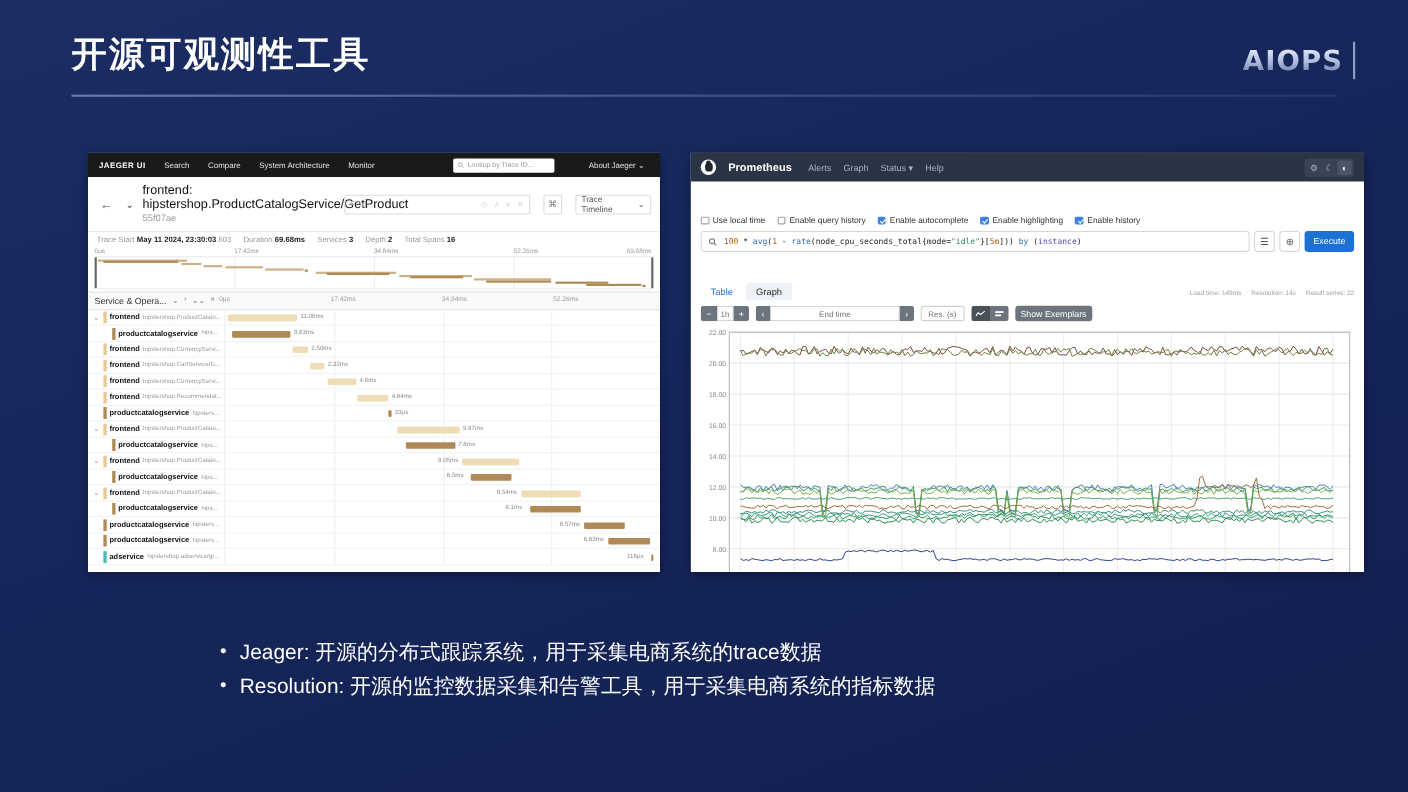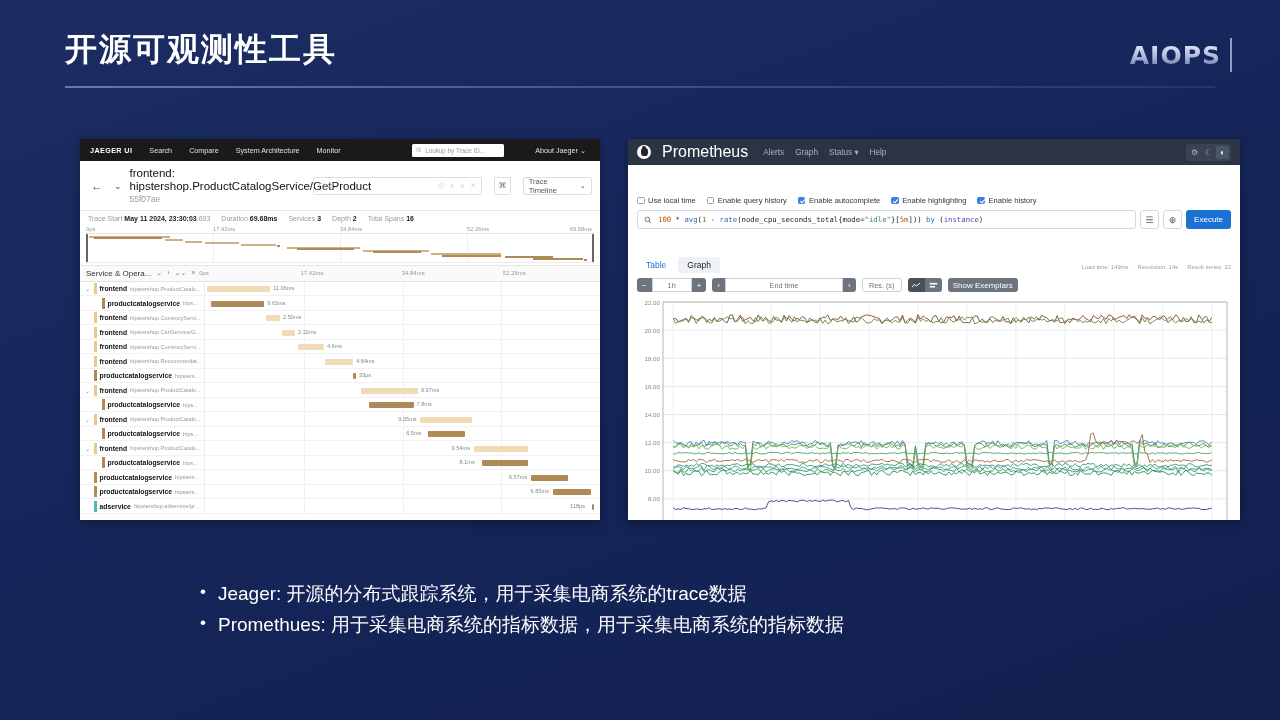--- a/index.html
+++ b/index.html
@@ -130,21 +130,21 @@
   .pm-nav {
     height: 26px; background: #2b3444; display: flex; align-items: center;
     padding: 0 9px; gap: 11px; color: #c9d0da; font-size: 8.2px;
   }
   .pm-logo {
     width: 14px; height: 14px; border-radius: 50%; background: #fff;
     display: flex; align-items: center; justify-content: center;
   }
   .pm-logo-inner { width: 7px; height: 8px; background: #21262f; border-radius: 40% 40% 45% 45%; position: relative; }
   .pm-logo-inner::before { content:""; position:absolute; top:-2.5px; left:1.5px; width:4px; height:3px; background:#21262f; border-radius:50% 50% 0 0; }
-  .pm-brand { color: #fff; font-size: 16px; font-weight: 400; margin-right: 4px; }
+  .pm-brand { color: #fff; font-size: 10px; font-weight: 700; margin-right: 4px; }
   .pm-nav-item { color: #aab3c0; }
   .pm-icons { margin-left: auto; display: flex; gap: 1px; background: #3a4354; border-radius: 3px; padding: 2px; }
   .pm-icon-btn {
     width: 13px; height: 13px; display:flex; align-items:center; justify-content:center;
     color: #aeb7c4; font-size: 8px; border-radius: 2px;
   }
   .pm-icon-btn.active { background: #4b5568; color: #fff; }
 
   .pm-opts { display: flex; align-items: center; gap: 11px; padding: 6px 9px 5px 9px; font-size: 7.6px; color: #333; }
   .pm-chk { display: flex; align-items: center; gap: 3.5px; margin-top: 25px; }
@@ -621,21 +621,21 @@
     <div class="pm-stats">
       <span>Load time: 149ms</span>
       <span>Resolution: 14s</span>
       <span>Result series: 22</span>
     </div>
   </div>
 
   <div class="pm-ctrls">
     <div class="pm-grp">
       <span class="pm-btn">−</span>
-      <span class="pm-inp" style="width:40px">1h</span>
+      <span class="pm-inp" style="width:15px">1h</span>
       <span class="pm-btn">+</span>
     </div>
     <div class="pm-grp">
       <span class="pm-btn">‹</span>
       <span class="pm-inp" style="width:118px">End time</span>
       <span class="pm-btn">›</span>
     </div>
     <span class="pm-inp" style="width:40px;border-radius:3px">Res. (s)</span>
     <div class="pm-toggle-grp">
       <span class="pm-toggle on">
@@ -714,15 +714,15 @@
   </div>
 </div>
 
 <div class="bullets">
   <div class="bullet">
     <span class="dot">•</span>
     <span>Jeager: 开源的分布式跟踪系统，用于采集电商系统的trace数据</span>
   </div>
   <div class="bullet">
     <span class="dot">•</span>
-    <span>Promethues:  用于采集电商系统的指标数据，用于采集电商系统的指标数据</span>
+    <span>Resolution:  开源的监控数据采集和告警工具，用于采集电商系统的指标数据</span>
   </div>
 </div>
 
 </body></html>

